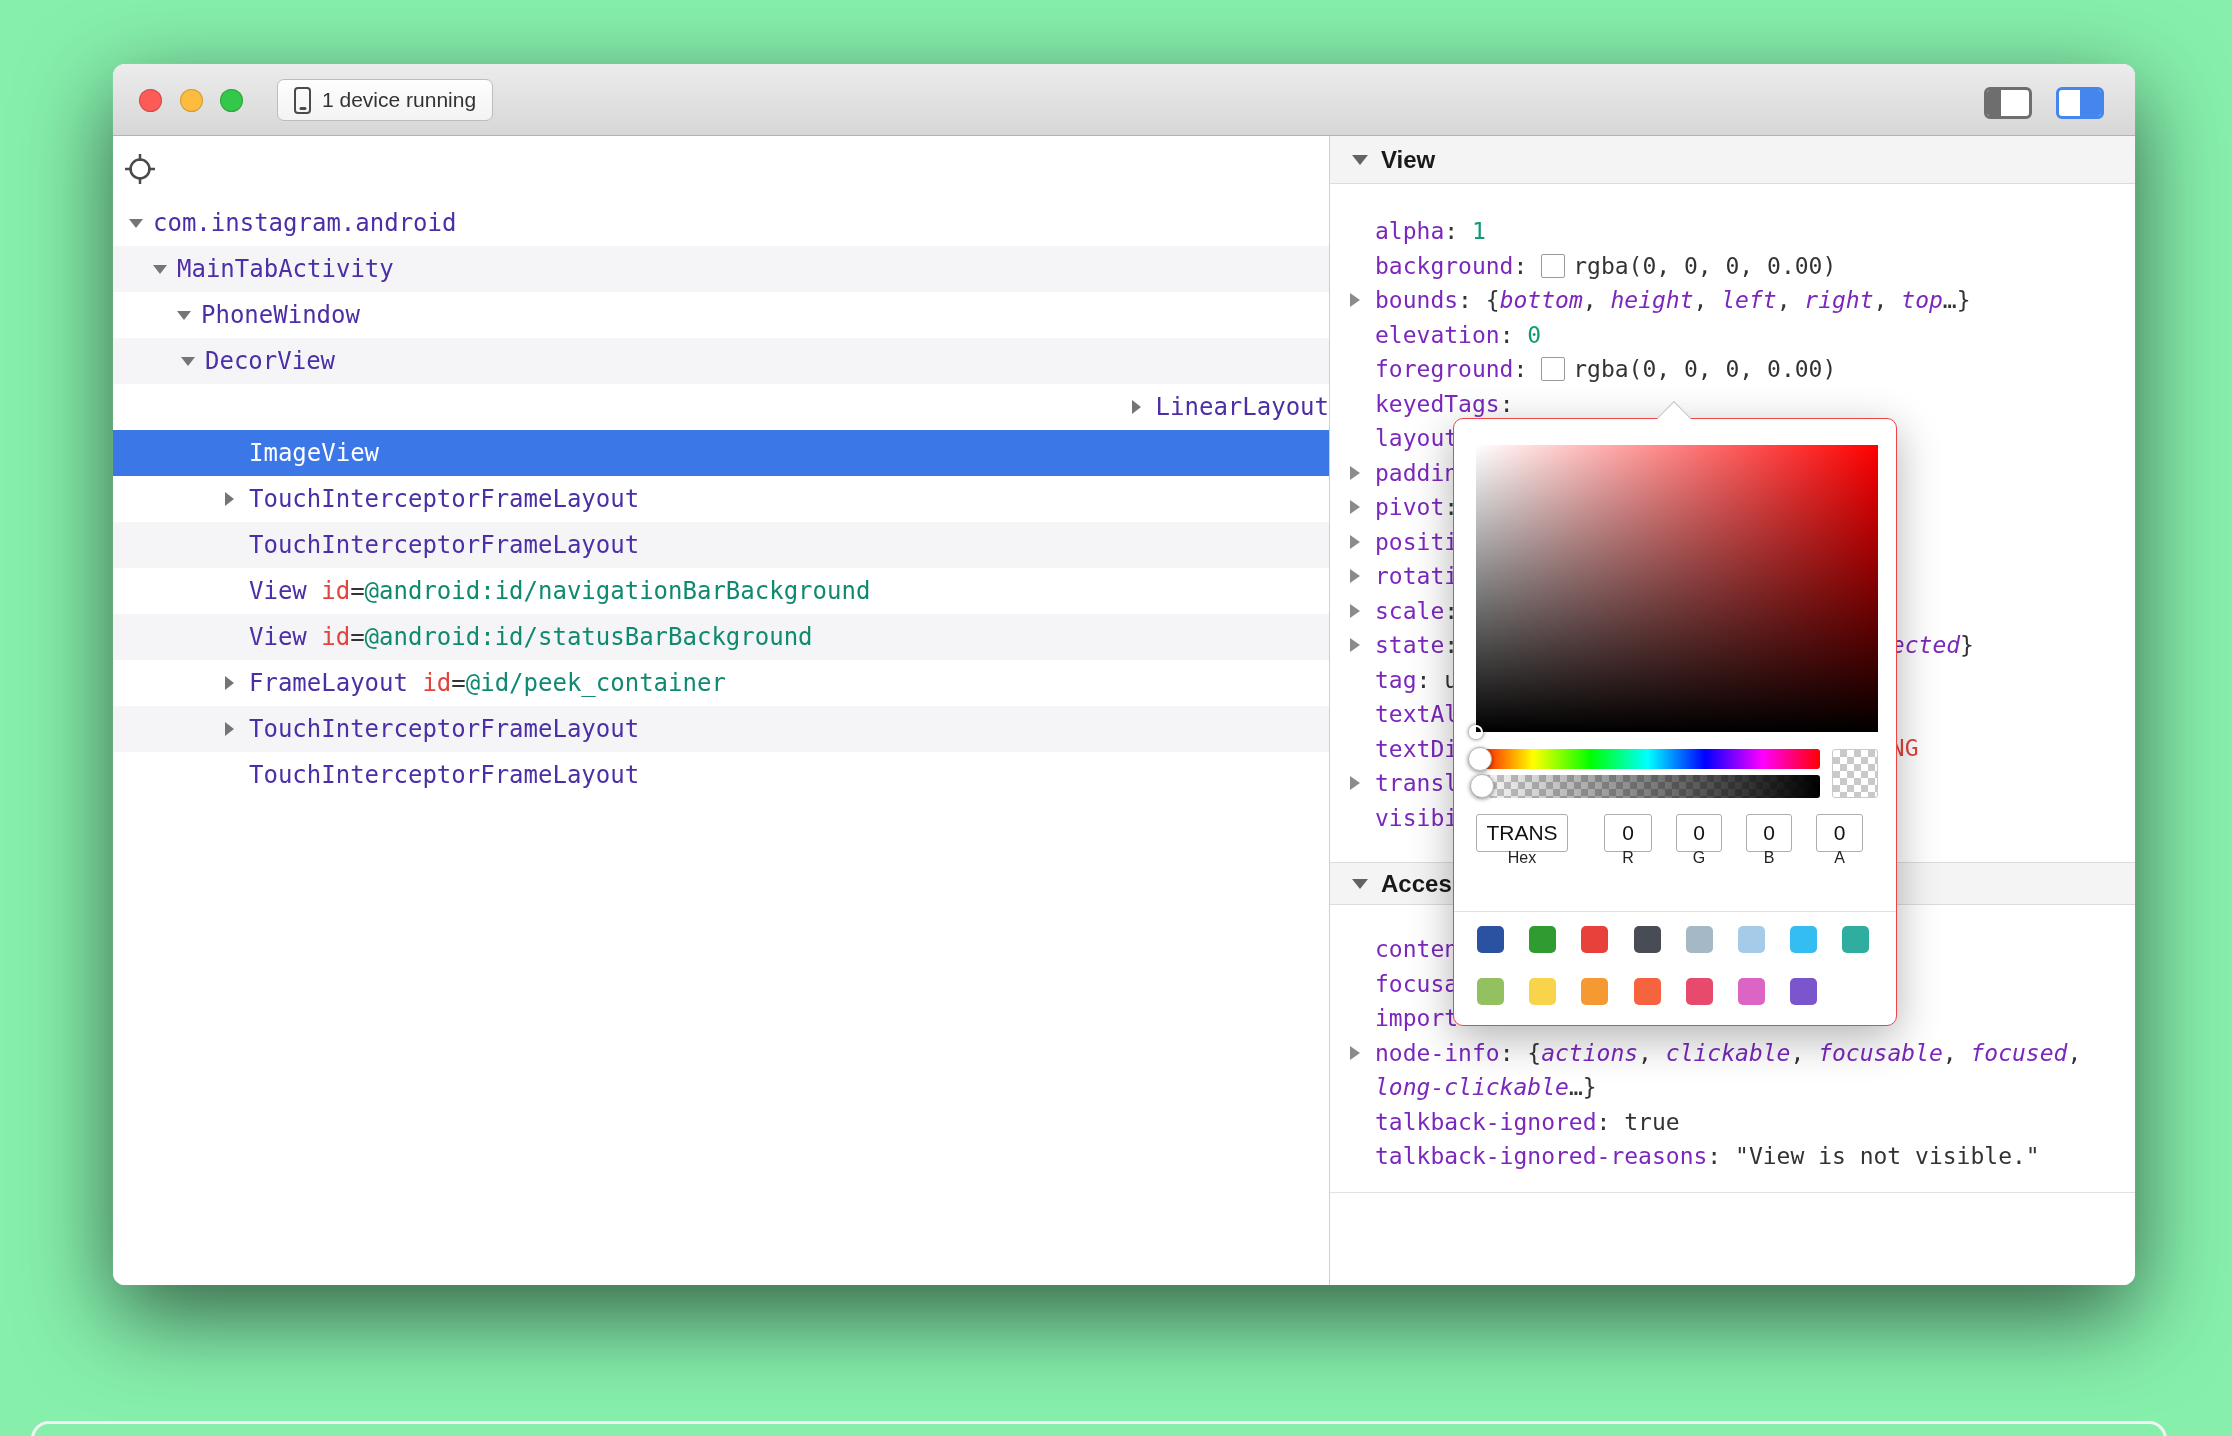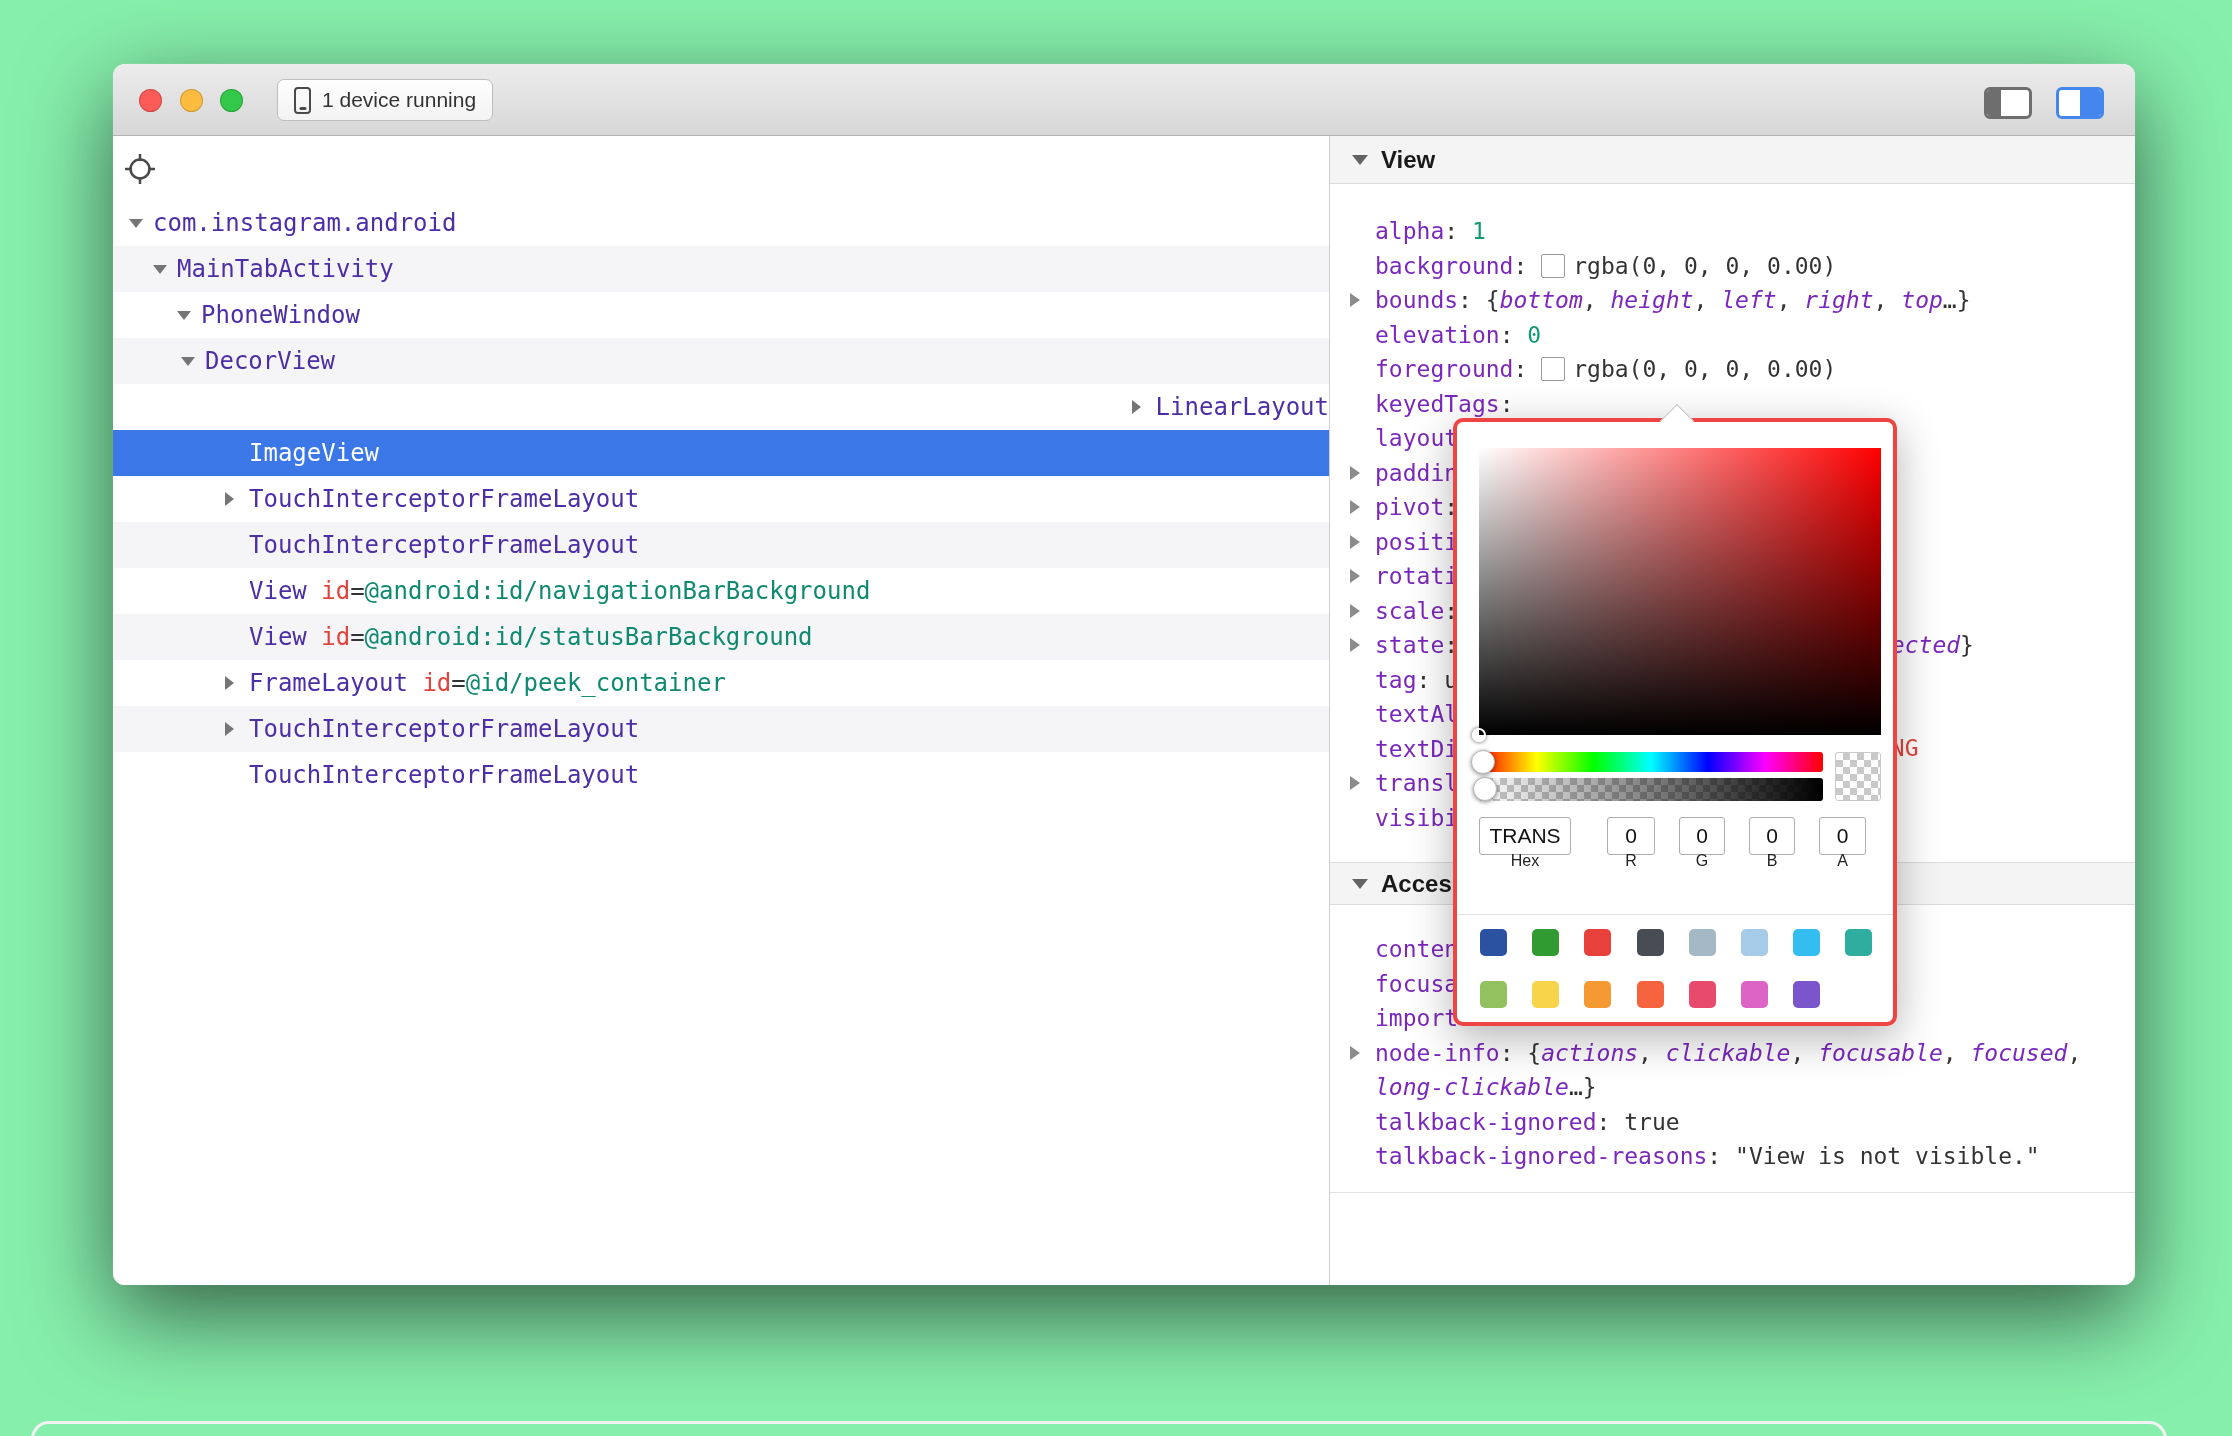--- a/index.html
+++ b/index.html
@@ -76,21 +76,21 @@
   .seg-red    { color:#e0443c; }
   .seg-swatch { display:inline-block; width:24px; height:24px; border:1px solid #9a9a9a;
                 background:#fff; vertical-align:-4px; margin-right:8px; border-radius:2px; }
   .frag { position:absolute; left:547px; font-size:23px; line-height:34.5px; white-space:pre; }
   #frag-state   { top:492px; }
   #frag-textdir { top:595px; }
   .section-end { position:absolute; left:0; right:0; top:1056px; border-top:1px solid #e2e2e2; }
 
   
   .picker { position:absolute; left:123px; top:282px; width:444px; height:608px; z-index:10;
-            background:#fff; border:4px solid #ef4444; border-radius:10px;
+            background:#fff; border:1px solid #ef4444; border-radius:10px;
             box-shadow:0 12px 44px rgba(0,0,0,.30); }
   .picker-arrow { position:absolute; top:-13px; left:208px; width:24px; height:24px; background:#fff;
                   border-left:1px solid #c4c4c4; border-top:1px solid #c4c4c4; transform:rotate(45deg); }
   .sat { position:absolute; left:22px; top:26px; width:402px; height:287px;
          background:linear-gradient(to bottom, rgba(0,0,0,0), #000),
                     linear-gradient(to right, #fff, #f00); }
   .sat-knob { position:absolute; left:15px; top:306px; width:14px; height:14px; border-radius:50%;
               border:2px solid #fff; box-shadow:0 0 4px rgba(0,0,0,.7); }
   .hue { position:absolute; left:22px; top:330px; width:344px; height:20px; border-radius:3px;
          background:linear-gradient(to right,#f00,#ff0 16.6%,#0f0 33.3%,#0ff 50%,#00f 66.6%,#f0f 83.3%,#f00); }

